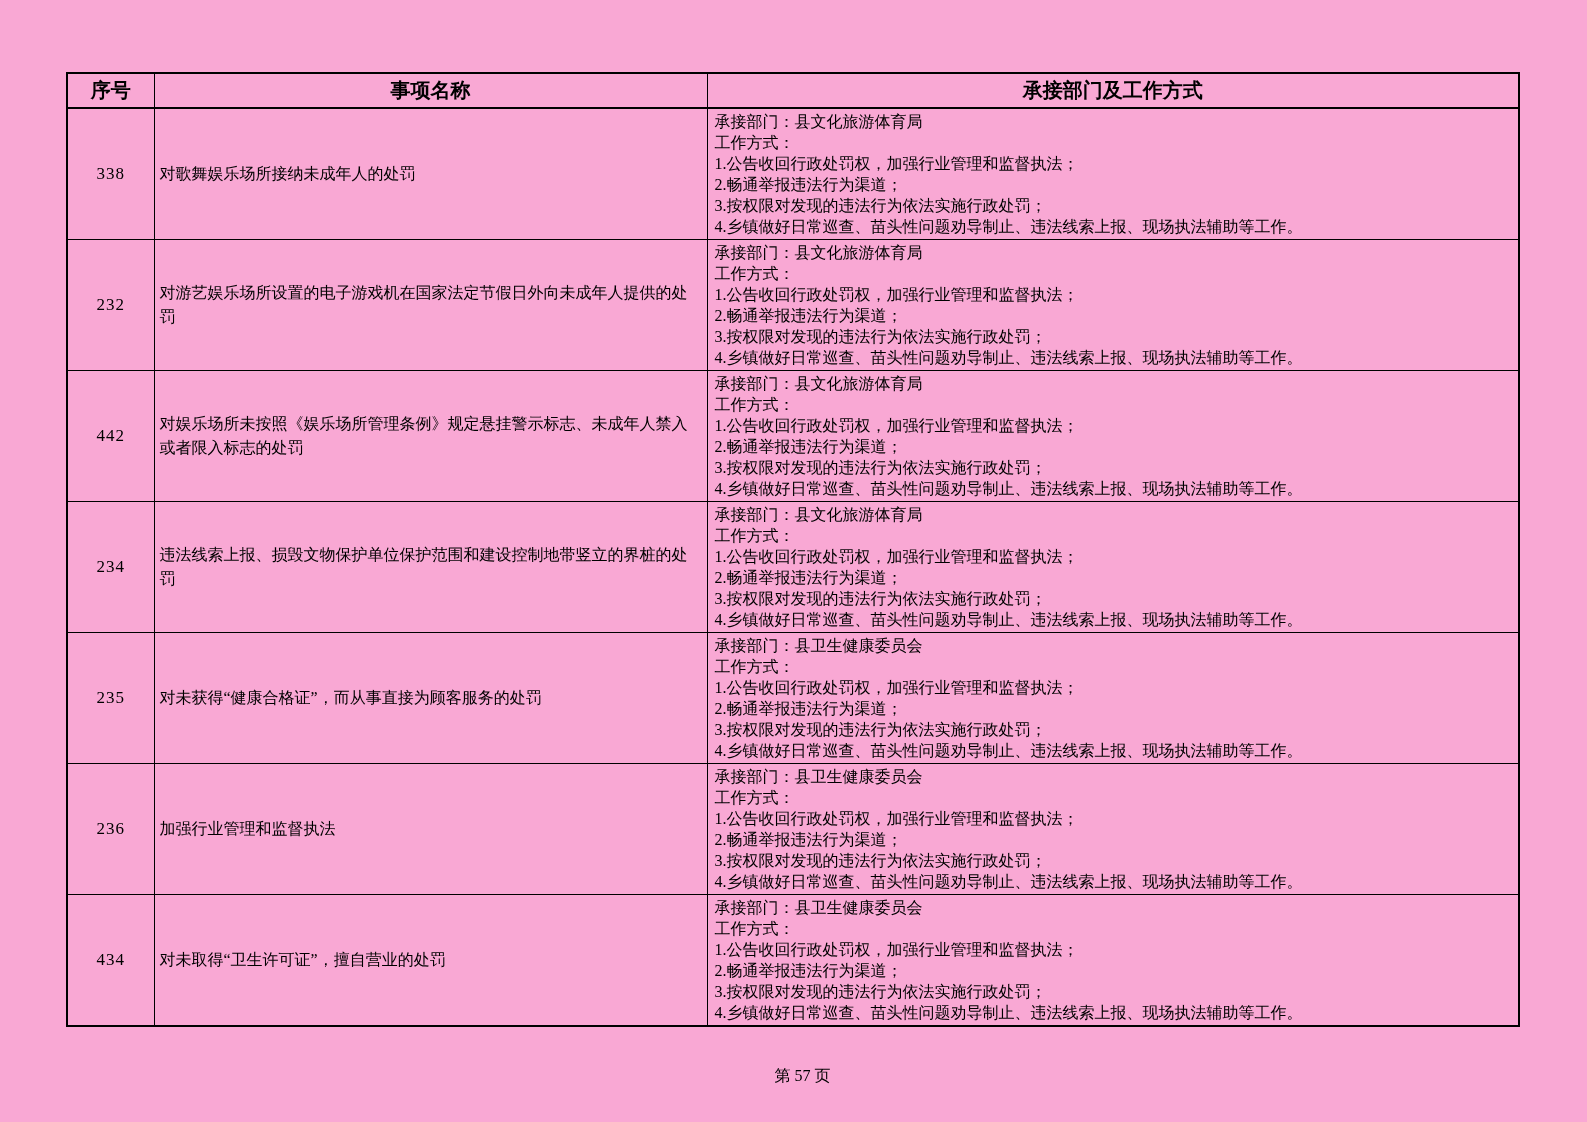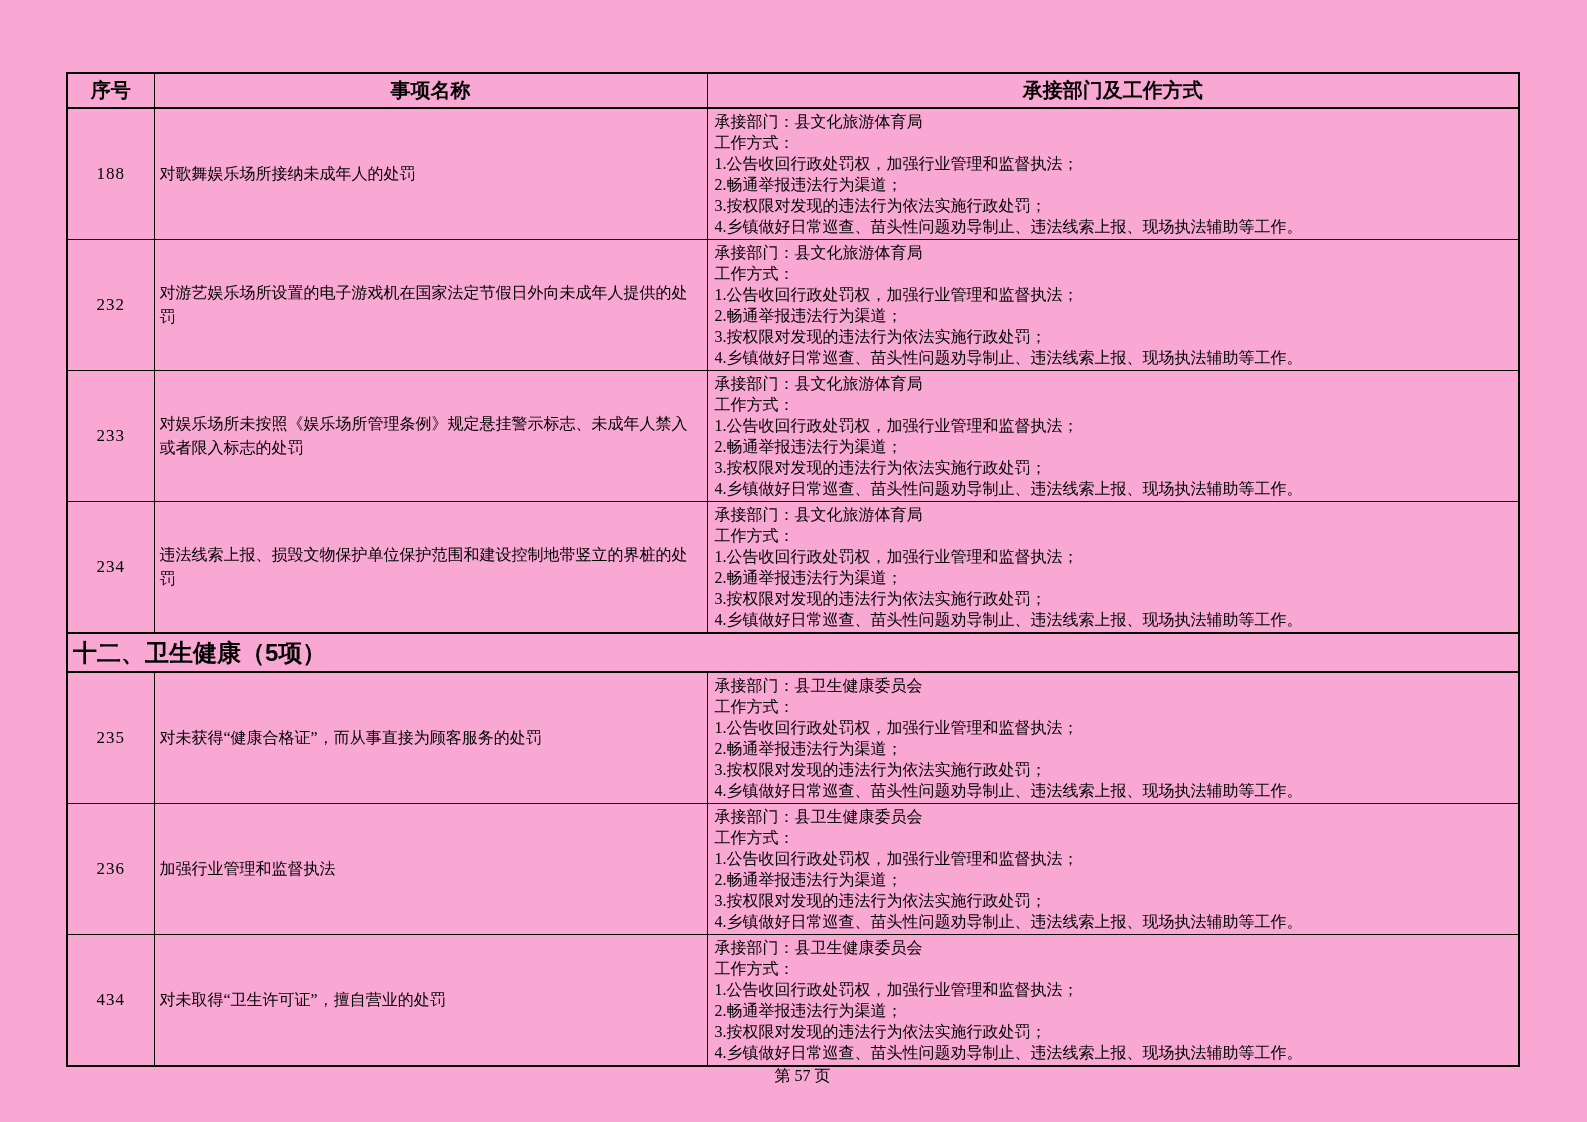--- a/index.html
+++ b/index.html
@@ -100,21 +100,21 @@
     <thead>
       <tr>
         <th>序号</th>
         <th>事项名称</th>
         <th>承接部门及工作方式</th>
       </tr>
     </thead>
     <tbody>
 
       <tr class="data-row">
-        <td class="cell-no">188</td>
+        <td class="cell-no">338</td>
         <td class="cell-name">对歌舞娱乐场所接纳未成年人的处罚</td>
         <td class="cell-dept">
           <div class="line"><span>承接部门：</span><span>县文化旅游体育局</span></div>
           <div class="line">工作方式：</div>
           <div class="line">1.公告收回行政处罚权，加强行业管理和监督执法；</div>
           <div class="line">2.畅通举报违法行为渠道；</div>
           <div class="line">3.按权限对发现的违法行为依法实施行政处罚；</div>
           <div class="line">4.乡镇做好日常巡查、苗头性问题劝导制止、违法线索上报、现场执法辅助等工作。</div>
         </td>
       </tr>
@@ -126,21 +126,21 @@
           <div class="line"><span>承接部门：</span><span>县文化旅游体育局</span></div>
           <div class="line">工作方式：</div>
           <div class="line">1.公告收回行政处罚权，加强行业管理和监督执法；</div>
           <div class="line">2.畅通举报违法行为渠道；</div>
           <div class="line">3.按权限对发现的违法行为依法实施行政处罚；</div>
           <div class="line">4.乡镇做好日常巡查、苗头性问题劝导制止、违法线索上报、现场执法辅助等工作。</div>
         </td>
       </tr>
 
       <tr class="data-row">
-        <td class="cell-no">233</td>
+        <td class="cell-no">442</td>
         <td class="cell-name">对娱乐场所未按照《娱乐场所管理条例》规定悬挂警示标志、未成年人禁入或者限入标志的处罚</td>
         <td class="cell-dept">
           <div class="line"><span>承接部门：</span><span>县文化旅游体育局</span></div>
           <div class="line">工作方式：</div>
           <div class="line">1.公告收回行政处罚权，加强行业管理和监督执法；</div>
           <div class="line">2.畅通举报违法行为渠道；</div>
           <div class="line">3.按权限对发现的违法行为依法实施行政处罚；</div>
           <div class="line">4.乡镇做好日常巡查、苗头性问题劝导制止、违法线索上报、现场执法辅助等工作。</div>
         </td>
       </tr>
@@ -151,23 +151,20 @@
         <td class="cell-dept">
           <div class="line"><span>承接部门：</span><span>县文化旅游体育局</span></div>
           <div class="line">工作方式：</div>
           <div class="line">1.公告收回行政处罚权，加强行业管理和监督执法；</div>
           <div class="line">2.畅通举报违法行为渠道；</div>
           <div class="line">3.按权限对发现的违法行为依法实施行政处罚；</div>
           <div class="line">4.乡镇做好日常巡查、苗头性问题劝导制止、违法线索上报、现场执法辅助等工作。</div>
         </td>
       </tr>
 
-      <tr class="section-row">
-        <td colspan="3">十二、卫生健康（5项）</td>
-      </tr>
 
       <tr class="data-row">
         <td class="cell-no">235</td>
         <td class="cell-name">对未获得“健康合格证”，而从事直接为顾客服务的处罚</td>
         <td class="cell-dept">
           <div class="line"><span>承接部门：</span><span>县卫生健康委员会</span></div>
           <div class="line">工作方式：</div>
           <div class="line">1.公告收回行政处罚权，加强行业管理和监督执法；</div>
           <div class="line">2.畅通举报违法行为渠道；</div>
           <div class="line">3.按权限对发现的违法行为依法实施行政处罚；</div>

